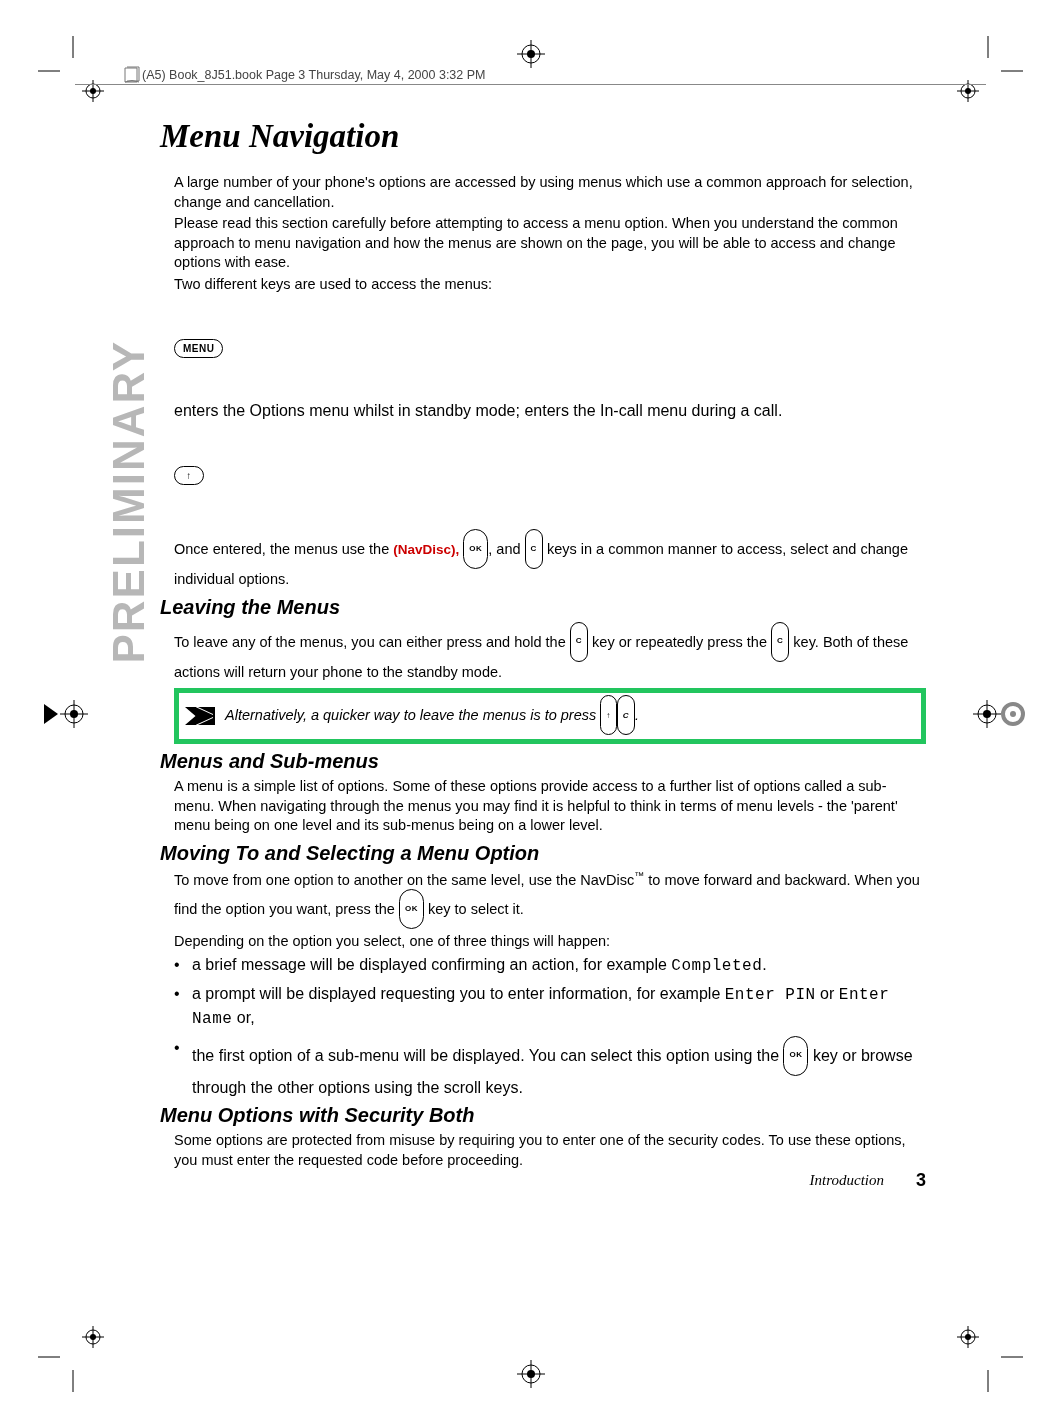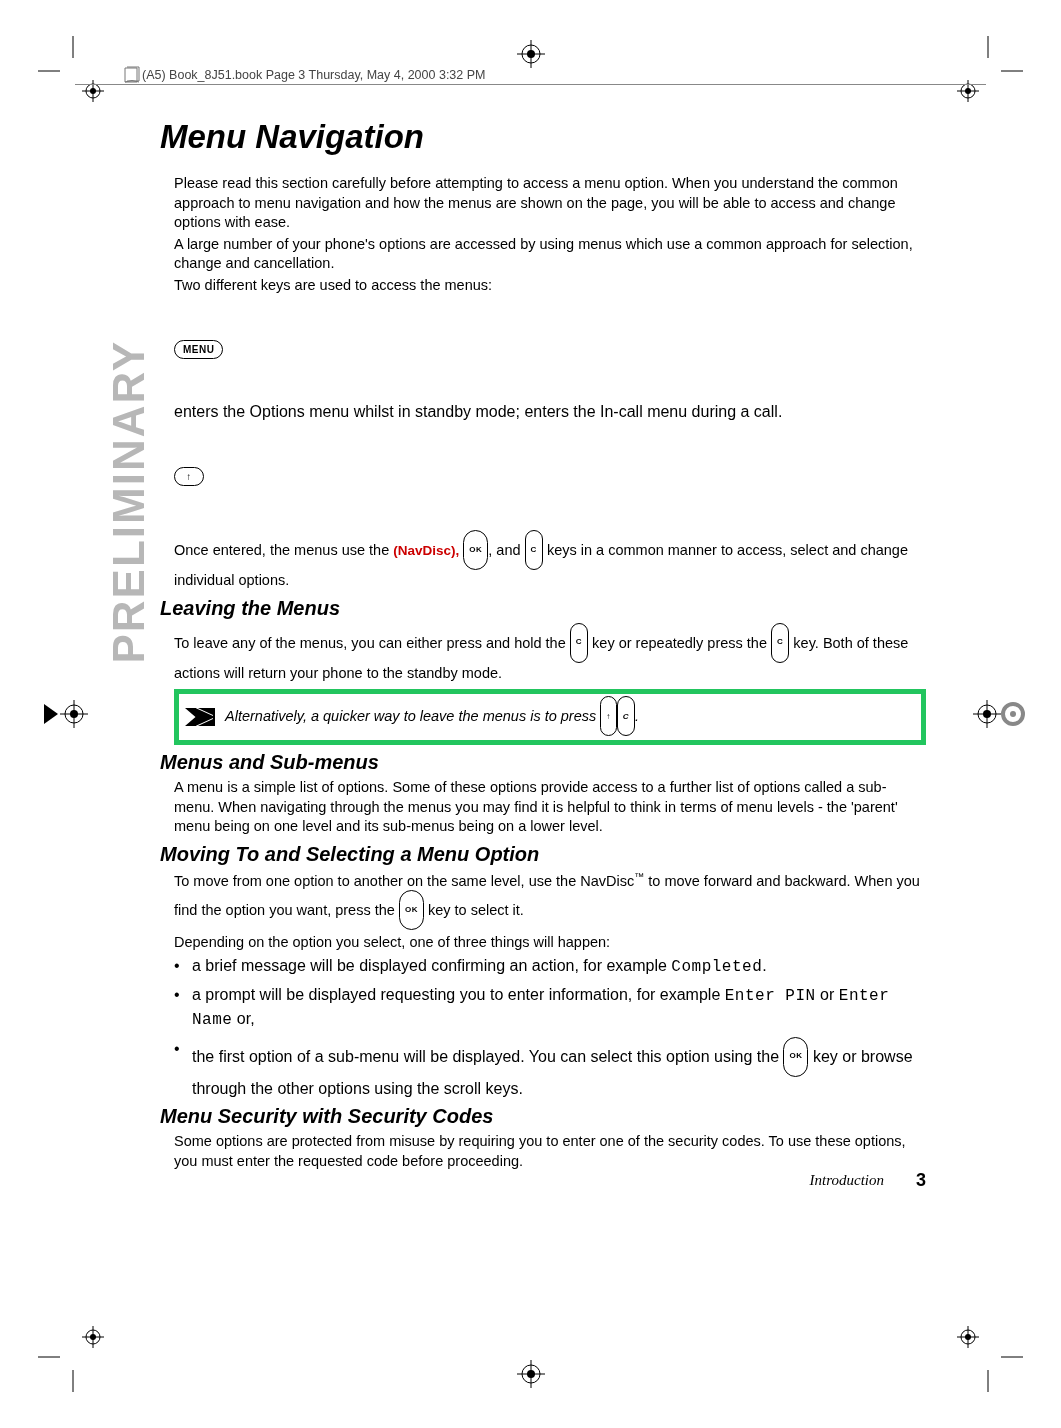--- a/index.html
+++ b/index.html
@@ -44,21 +44,21 @@
   }
 
   .page {
     position:absolute;
     left:160px;
     right:135px;
     top:118px;
   }
 
   .chapter-title {
-    font-family: Liberation Sans, sans-serif;
+    font-family: Liberation Serif, serif;
     font-style: italic;
     font-weight: bold;
     font-size: 33px;
     margin: 0 0 18px 0;
   }
 
   .body-text {
     font-size: 14.5px;
     line-height: 1.35;
     margin: 0 0 2px 14px;
@@ -236,22 +236,22 @@
     </svg>
   <span class="book-header-text">(A5) Book_8J51.book  Page 3  Thursday, May 4, 2000  3:32 PM</span>
 </div>
 <div class="hairline-top"></div>
 
 <div class="sidebar-word">PRELIMINARY</div>
 
 <div class="page">
   <h1 class="chapter-title">Menu Navigation</h1>
 
+  <p class="body-text">A large number of your phone's options are accessed by using menus which use a common approach for selection, change and cancellation.</p>
   <p class="body-text">Please read this section carefully before attempting to access a menu option. When you understand the common approach to menu navigation and how the menus are shown on the page, you will be able to access and change options with ease.</p>
-  <p class="body-text">A large number of your phone's options are accessed by using menus which use a common approach for selection, change and cancellation.</p>
 
   <p class="body-text">Two different keys are used to access the menus:</p>
 
   <div class="key-line">
     <span class="key-icon">
         <span class="pill">MENU</span>
       </span>
     <span class="key-text">enters the Options menu whilst in standby mode; enters the In-call menu during a call.</span>
   </div>
   <div class="key-line">
@@ -291,20 +291,20 @@
       <span>a brief message will be displayed confirming an action, for example </span><span class="dotmatrix">Completed</span><span>.</span>
     </li>
     <li>
       <span>a prompt will be displayed requesting you to enter information, for example </span><span class="dotmatrix">Enter PIN</span><span> or </span><span class="dotmatrix">Enter Name</span><span> or,</span>
     </li>
     <li>
       <span>the first option of a sub-menu will be displayed. You can select this option using the </span><span class="pill pill-sm">OK</span><span> key or browse through the other options using the scroll keys.</span>
     </li>
   </ul>
 
-  <h2 class="section-title">Menu Security with Security Codes</h2>
+  <h2 class="section-title">Menu Options with Security Both</h2>
   <p class="body-text">Some options are protected from misuse by requiring you to enter one of the security codes. To use these options, you must enter the requested code before proceeding.</p>
 </div>
 
 <div class="footer">
   <span class="footer-title">Introduction</span>
   <span class="footer-page">3</span>
 </div>
 
 </body></html>

